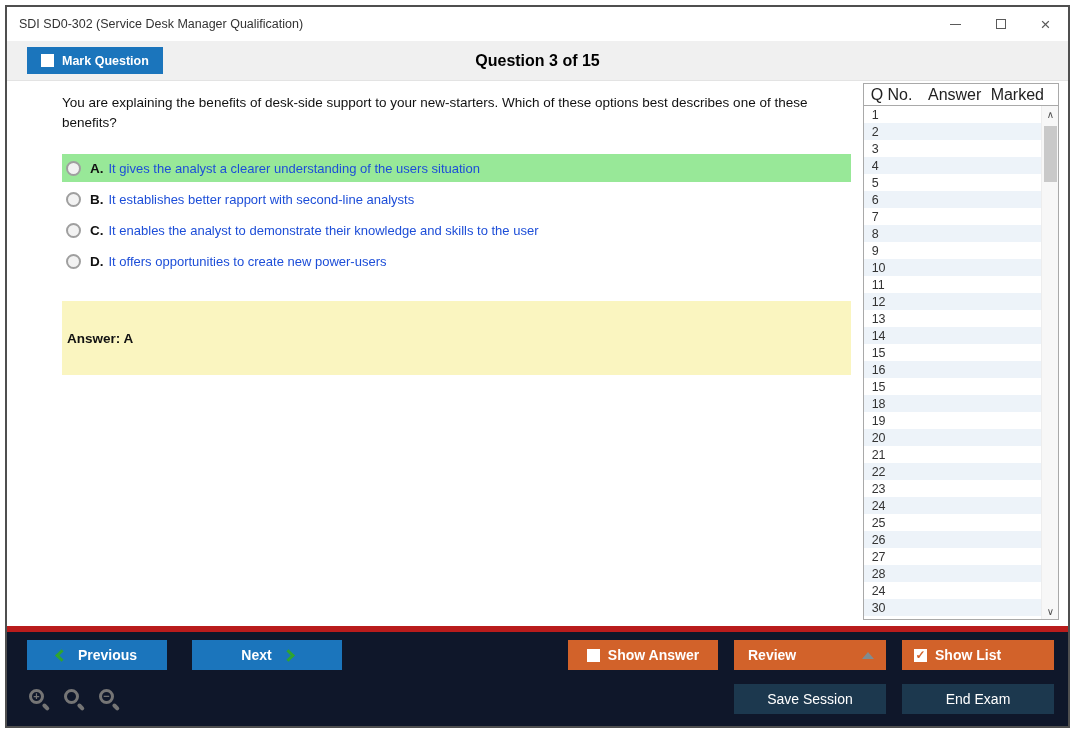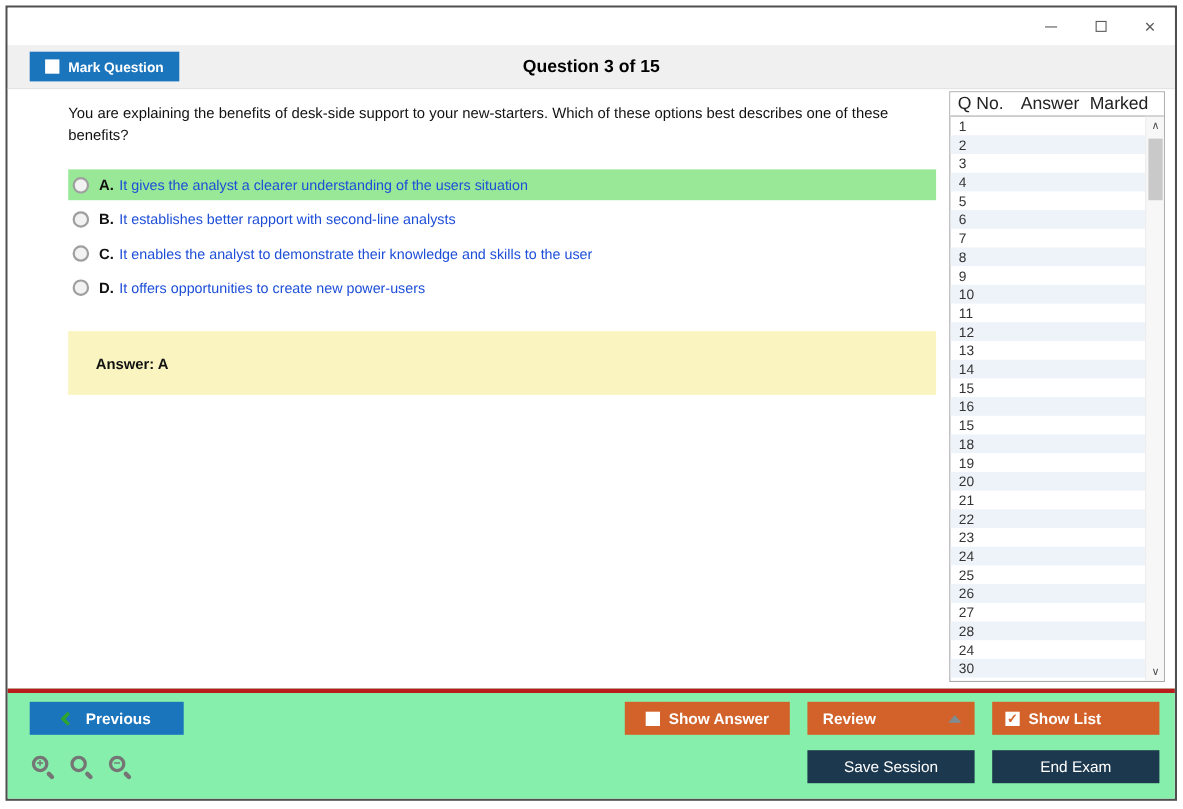--- a/index.html
+++ b/index.html
@@ -31,42 +31,42 @@
   
   .main { flex:1 1 auto; display:flex; background:#ffffff; overflow:hidden; }
   .content { flex:1 1 auto; padding:12px 12px 0 11px;margin-left:44px; }
   .q-text { font-size:13.5px; color:#111; line-height:1.45; margin-bottom:22px; max-width:830px; }
   .options { margin-bottom:26px; }
   .option { display:flex; align-items:center; height:28px; margin-bottom:3px; padding-left:4px; max-width:836px; }
   .option.highlighted { background:#98e898; }
   .radio { flex:0 0 auto; width:15px; height:15px; border:2px solid #9f9f9f; border-radius:50%; background:#f2f2f2; margin-right:9px; cursor:pointer; }
   .opt-letter { font-size:13.5px; font-weight:bold; color:#111; margin-right:5px; }
   .opt-text { font-size:13px; color:#1d4ed8; }
-  .answer-box { background:#faf5c0; max-width:832px; height:58px; display:flex; align-items:center; padding-left:25px; margin-top:24px; }
+  .answer-box { background:#faf5c0; max-width:832px; height:74px; display:flex; align-items:center; padding-left:5px; margin-top:24px; }
   .answer-box span { font-size:13.5px; font-weight:bold; color:#111; }
   
   .sidebar { flex:0 0 196px; margin:2px 9px 6px 0; border:1px solid #a9a9a9; display:flex; flex-direction:column; background:#fff; }
   .list-header { flex:0 0 22px; display:flex; align-items:center; font-size:16px; color:#222; border-bottom:1px solid #a9a9a9; background:#fff; }
   .list-header .h1 { width:55px; padding-left:7px; }
   .list-header .h2 { width:72px; text-align:center; }
   .list-header .h3 { flex:1; text-align:center; padding-right:14px; }
   .list-body { flex:1 1 auto; display:flex; overflow:hidden; }
   .rows { flex:1 1 auto; }
   .list-row { height:17px; display:flex; align-items:center; font-size:12.5px; color:#333; cursor:pointer; }
   .list-row:nth-child(even) { background:#edf3f9; }
   .list-row .c1 { width:55px; padding-left:8px; }
   .list-row .c2 { width:72px; text-align:center; }
   .list-row .c3 { flex:1; text-align:center; }
   .vscroll { flex:0 0 17px; background:#f7f7f7; position:relative; border-left:1px solid #ededed; }
   .vscroll .arr { position:absolute; left:0; width:17px; height:16px; display:flex; align-items:center; justify-content:center; font-size:10px; color:#505050; cursor:pointer; }
   .vscroll .arr.up { top:0; }
   .vscroll .arr.down { bottom:0; }
   .vscroll .thumb { position:absolute; left:2px; top:20px; width:13px; height:56px; background:#c9c9c9; cursor:pointer; }
   
-  .footer { flex:0 0 100px; background:#86efac; border-top:4px solid #b91c1c; padding-top:8px; }
+  .footer { flex:0 0 100px; background:#0f172a; border-top:6px solid #b91c1c; padding-top:8px; }
   .f-row { display:flex; align-items:center; }
   .f-row.second { margin-top:14px; }
   .btn { height:30px; border:none; color:#fff; font-size:14px; font-family:"Liberation Sans", sans-serif; cursor:pointer; display:flex; align-items:center; justify-content:center; }
   .btn.blue { background:#1b75bc; font-weight:bold; }
   .btn.orange { background:#d2622a; font-weight:600; }
   .btn.navy { background:#1c384e; }
   .prev-btn { width:140px; margin-left:20px; }
   .next-btn { width:150px; margin-left:25px; }
   .chev { display:inline-block; border:solid #2fa52f; border-width:0 3px 3px 0; padding:3px; }
   .chev.left { transform:rotate(135deg); margin-right:12px; }
@@ -82,20 +82,21 @@
   .mag { position:relative; width:20px; height:20px; display:inline-block; cursor:pointer; }
   .mag .lens { position:absolute; left:0; top:0; width:15px; height:15px; border:3px solid #757575; border-radius:50%; display:flex; align-items:center; justify-content:center; font-size:11px; font-weight:bold; color:#757575; line-height:9px; }
   .mag .handle { position:absolute; width:8px; height:3.5px; background:#757575; border-radius:2px; transform:rotate(45deg); right:-1px; bottom:1px; }
 </style>
 </head>
 <body>
 
 <div class="window">
 
   <div class="titlebar">
+    <span class="title">SDI SD0-302 (Service Desk Manager Qualification)</span>
     <div class="win-controls">
       <span class="wc">
           <i class="min-glyph"></i>
         </span>
       <span class="wc">
           <i class="max-glyph"></i>
         </span>
       <span class="wc">
           <span class="close-glyph">×</span>
         </span>
@@ -310,20 +311,24 @@
       </div>
     </div>
 
   </div>
 
   <div class="footer">
     <div class="f-row">
       <button class="btn blue prev-btn">
         <span class="chev left"></span>
         <span>Previous</span>
+      </button>
+      <button class="btn blue next-btn">
+        <span>Next</span>
+        <span class="chev right"></span>
       </button>
       <div class="right-group">
         <button class="btn orange show-answer-btn">
           <span class="cb"></span>
           <span>Show Answer</span>
         </button>
         <button class="btn orange review-btn">
           <span>Review</span>
           <span class="tri-up"></span>
         </button>

